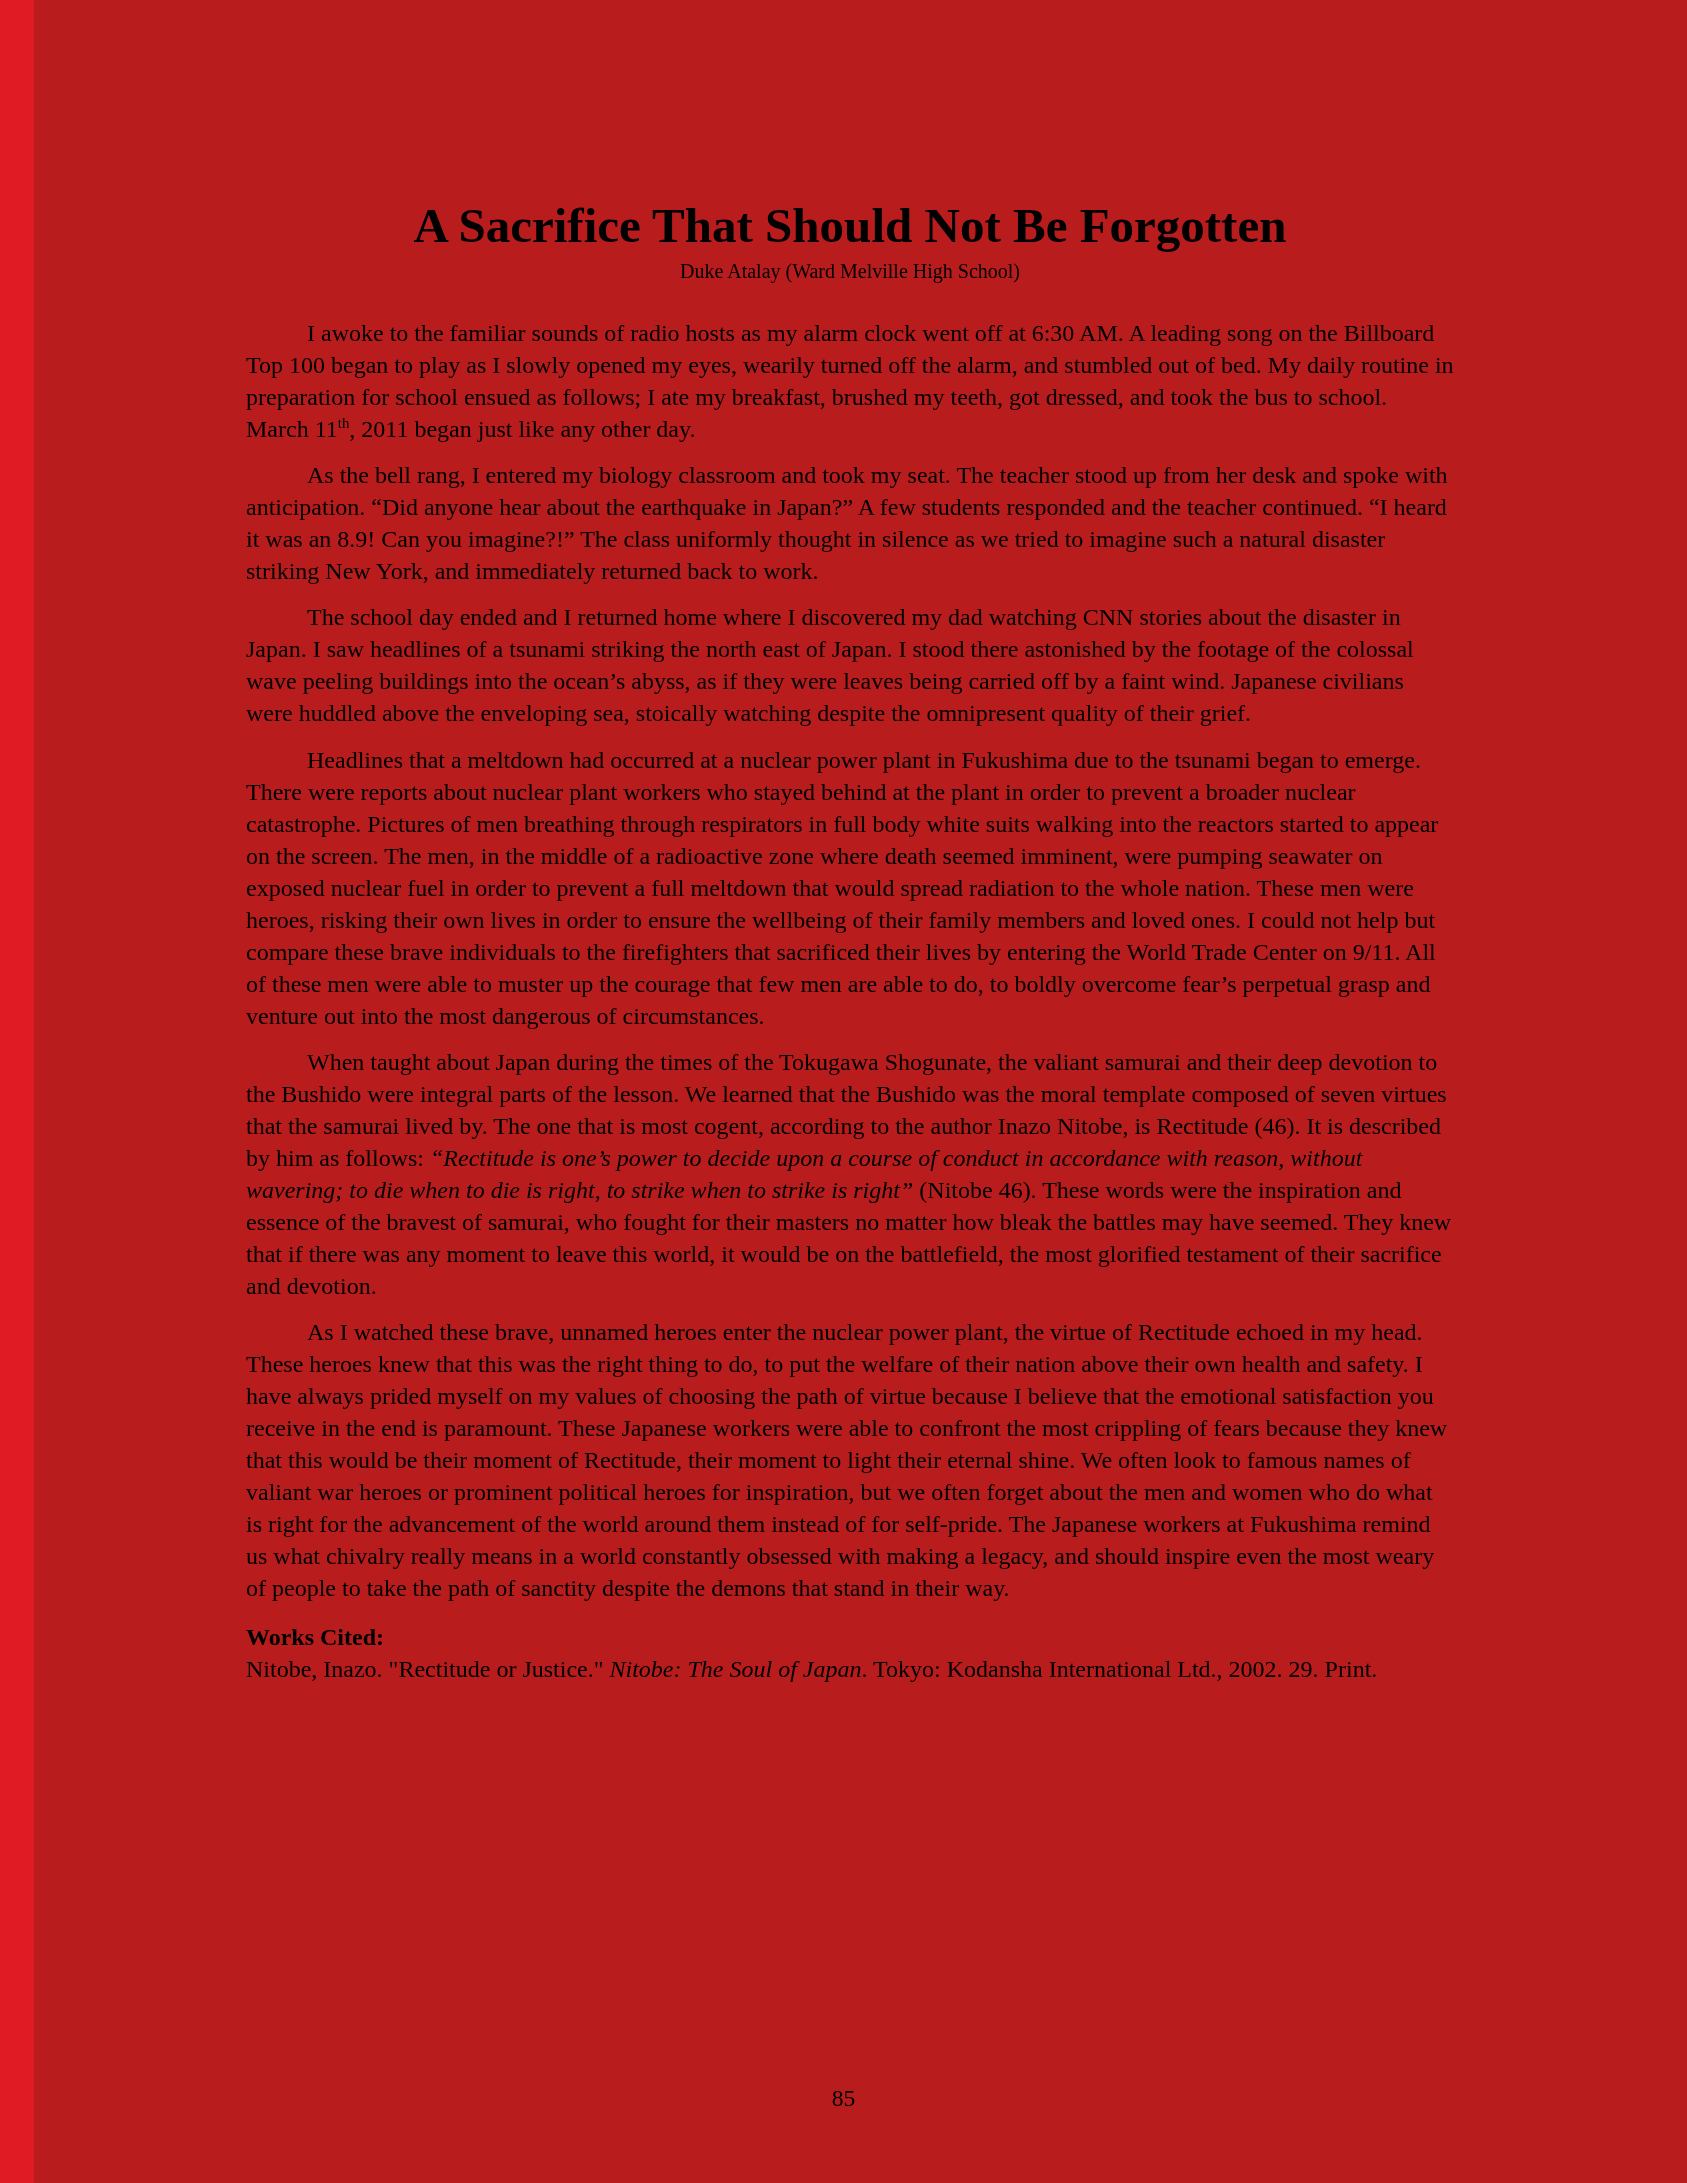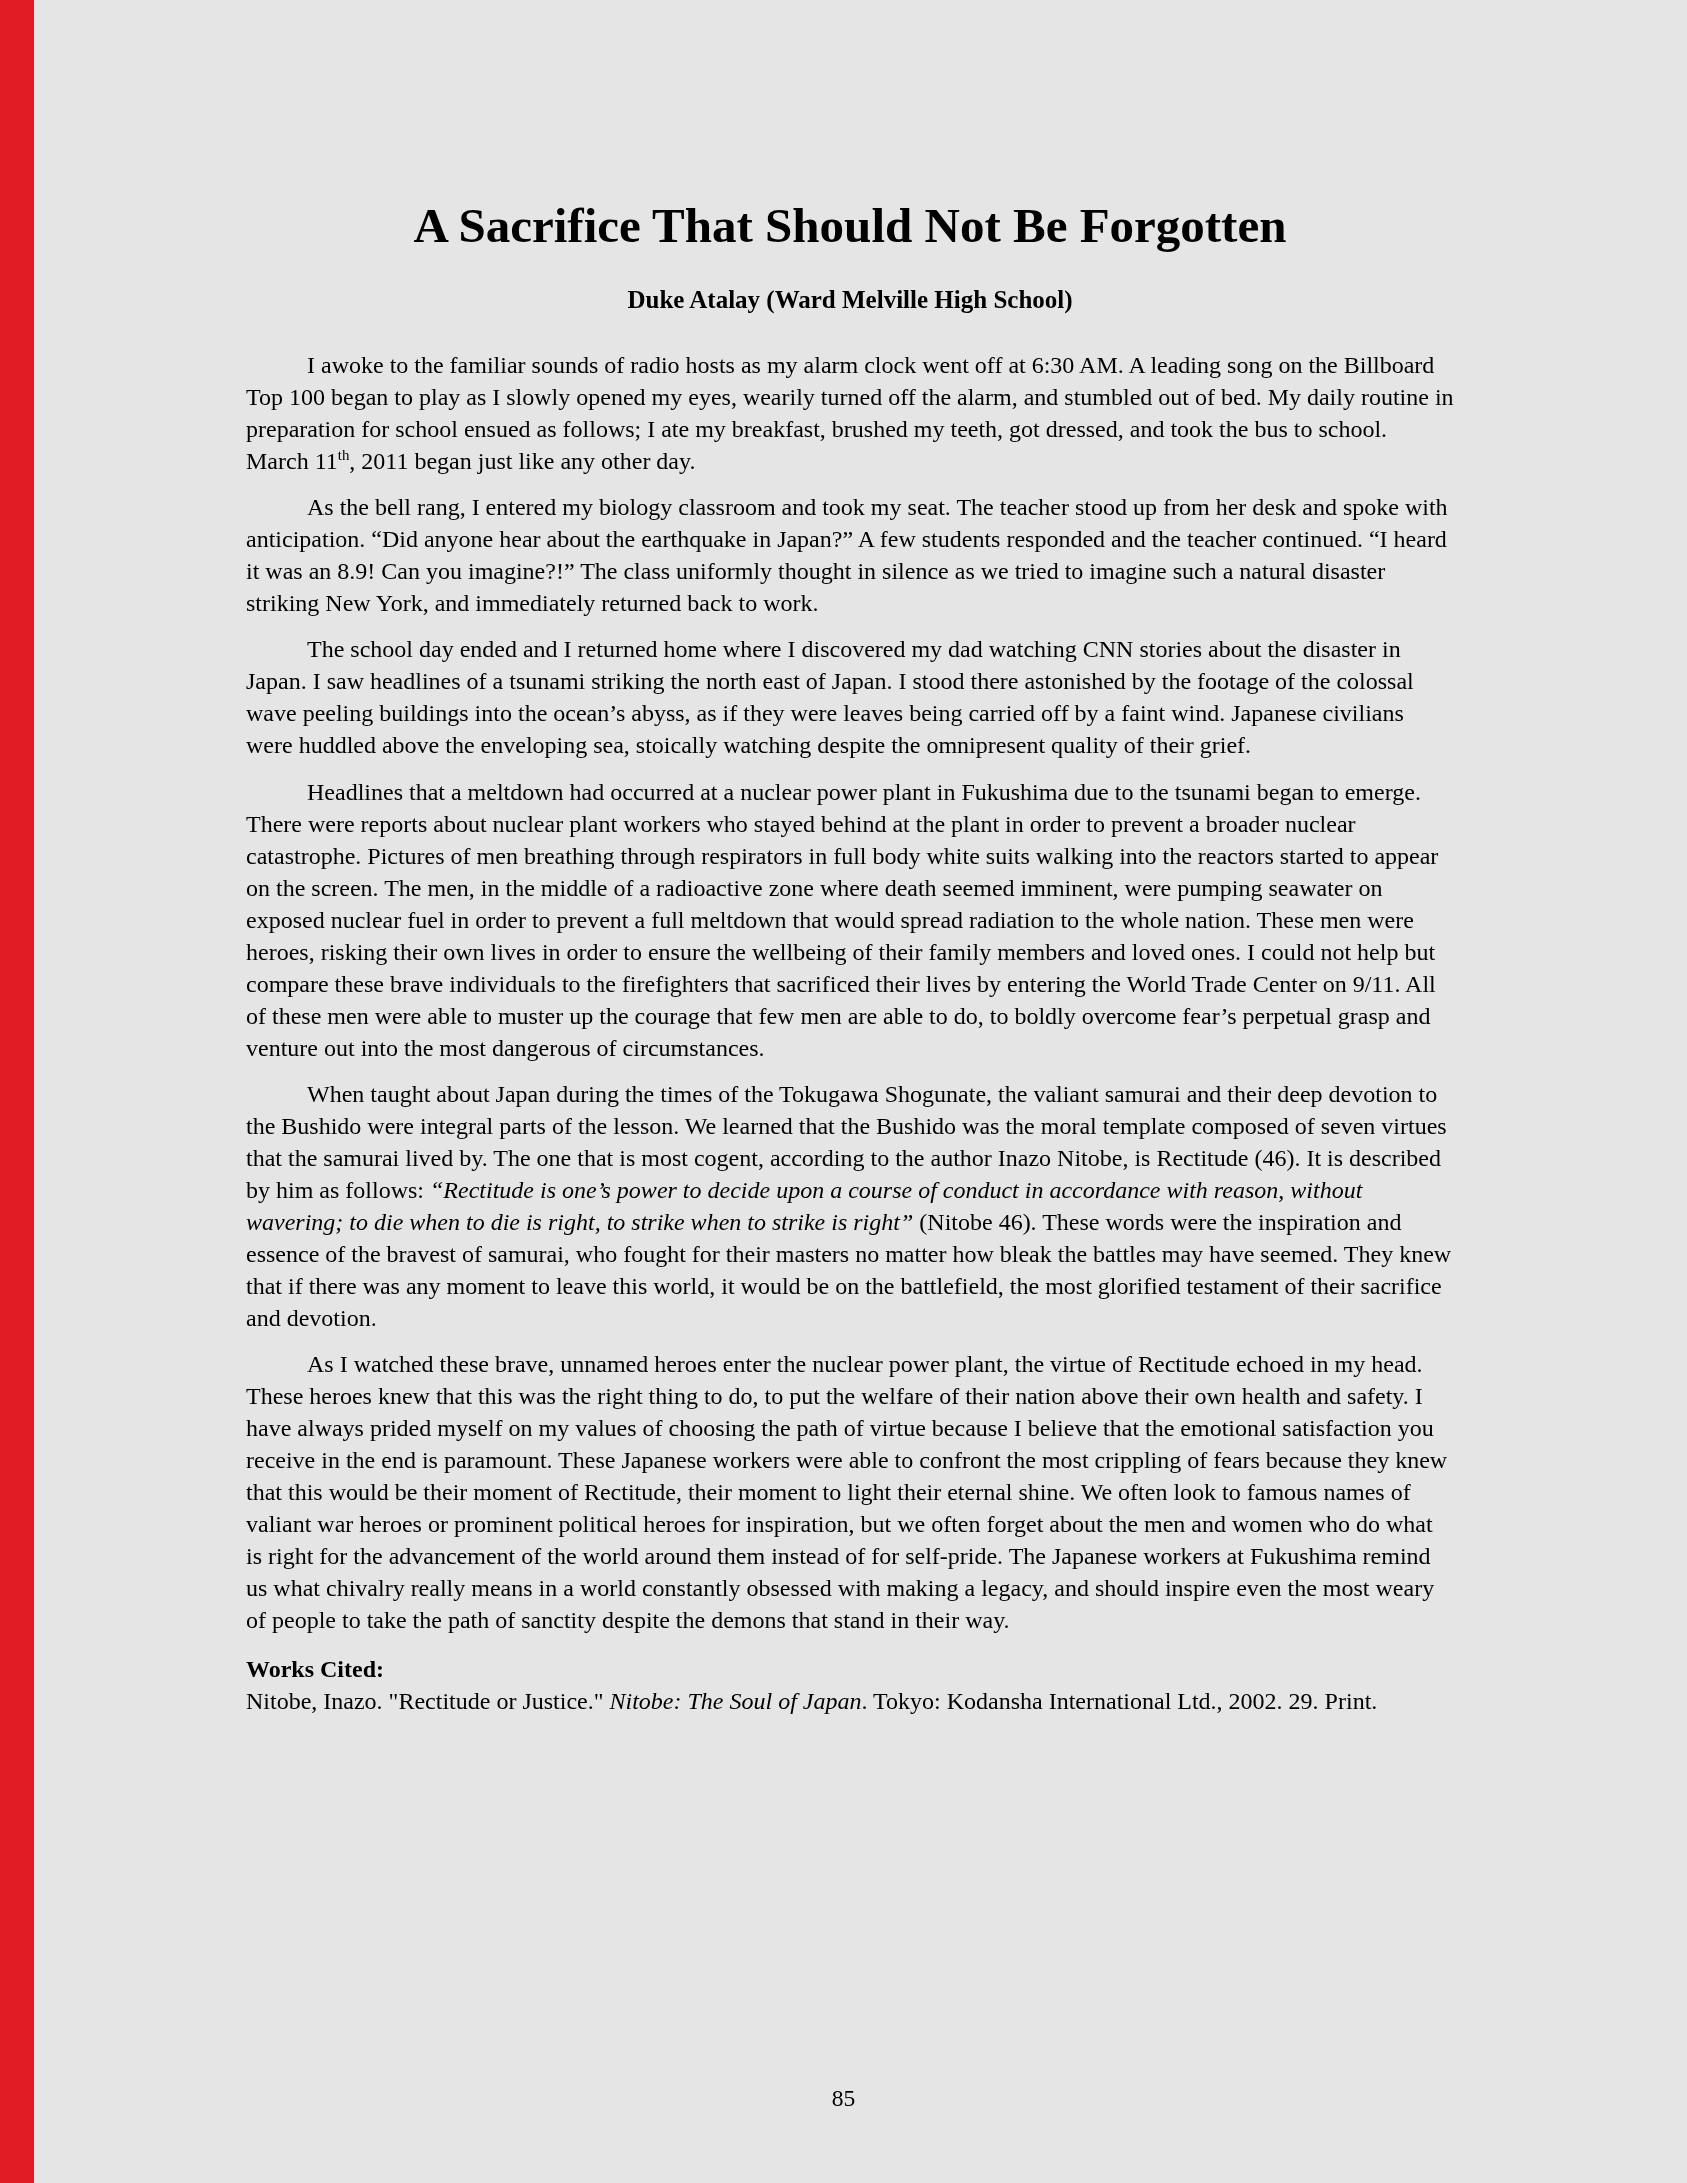--- a/index.html
+++ b/index.html
@@ -1,20 +1,20 @@
 <!DOCTYPE html>
 <html style="font-size:13.5px"><head>
 <meta charset="utf-8">
 <style>
   html, body { margin: 0; padding: 0; background: #ffffff; }
   .page {
     position: relative;
     width: 1687px;
     height: 2183px;
-    background: #e5e5e5;
+    background: #b91c1c;
     overflow: hidden;
     font-family: "Liberation Serif", "DejaVu Serif", serif;
     color: #000000;
   }
   .red-stripe {
     position: absolute;
     left: 0; top: 0;
     width: 34px; height: 100%;
     background: #e01b24;
   }
@@ -26,23 +26,23 @@
   .title {
     margin: 0;
     padding-top: 199px;
     font-size: 49px;
     font-weight: bold;
     text-align: center;
     line-height: 1.12;
     letter-spacing: 0px;
   }
   .byline {
-    margin-top: 31px;
-    font-size: 25px;
-    font-weight: bold;
+    margin-top: 5px;
+    font-size: 20px;
+    font-weight: normal;
     text-align: center;
     line-height: 1.2;
   }
   .essay { margin-top: 34px; }
   .body-para {
     margin: 0 0 14.3px 0;
     font-size: 24px;
     line-height: 32px;
     text-align: left;
     text-indent: 61px;

